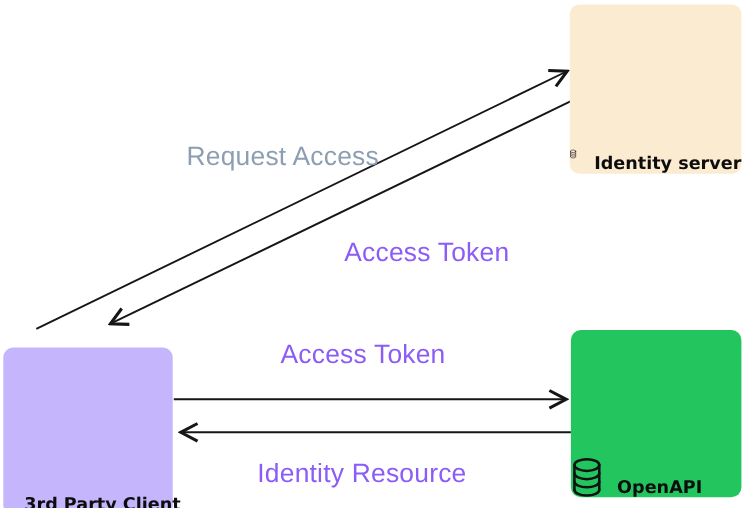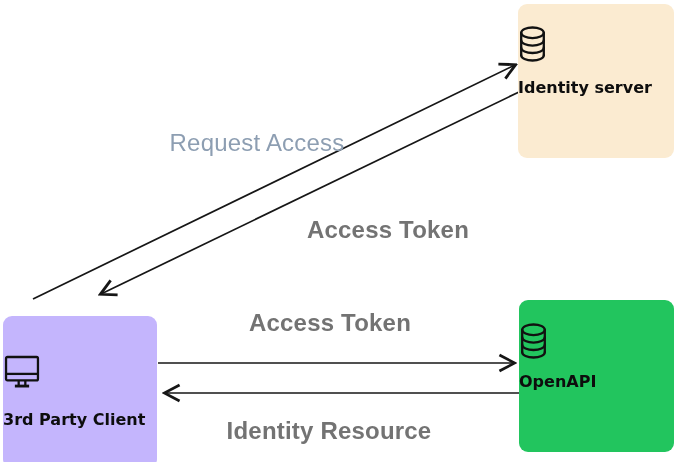--- a/index.html
+++ b/index.html
@@ -8,22 +8,22 @@
     width: 679px;
     height: 462px;
     background: #ffffff;
     font-family: "Liberation Sans", sans-serif;
     overflow: hidden;
   }
   .node {
     position: absolute;
     border-radius: 9px;
     display: flex;
-    flex-direction: column;
-    align-items: flex-start;
+    flex-direction: row;
+    align-items: flex-end;
     box-sizing: border-box;
   }
   .node .node-label {
     font-family: "DejaVu Sans", sans-serif;
     font-weight: bold;
     font-size: 16px;
     color: #0d0d0d;
     white-space: nowrap;
   }
   .node-identity {
@@ -49,21 +49,21 @@
     pointer-events: none;
   }
   .edge-label {
     position: absolute;
     transform: translate(-50%, -50%);
     font-size: 24px;
     white-space: nowrap;
     letter-spacing: 0.2px;
   }
   .edge-label.muted { color: #8D9EB2; }
-  .edge-label.dark  { color: #737373; font-weight: bold; }
+  .edge-label.dark  { color: #8b5cf6; }
 </style>
 </head>
 <body>
 
 <div class="canvas">
 
   <svg class="edges-layer" width="679" height="462" viewBox="0 0 679 462" xmlns="http://www.w3.org/2000/svg">
     <defs>
       <marker id="arrowhead" viewBox="0 0 14 14" refX="12" refY="7" markerWidth="12" markerHeight="12" orient="auto-start-reverse">
         <path d="M2,1.5 L12.5,7 L2,12.5" fill="none" stroke="#161616" stroke-width="1.9"></path>

